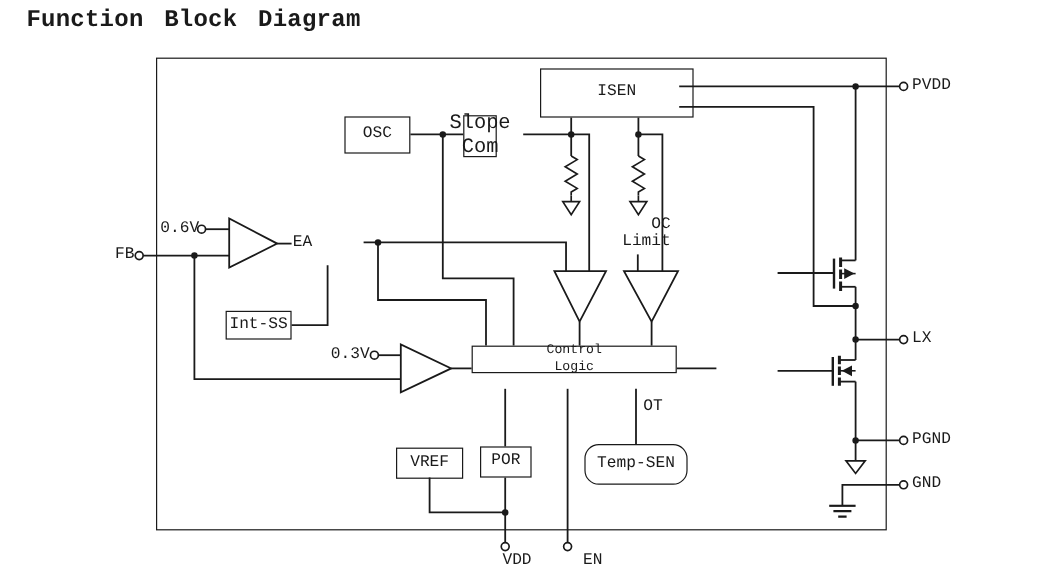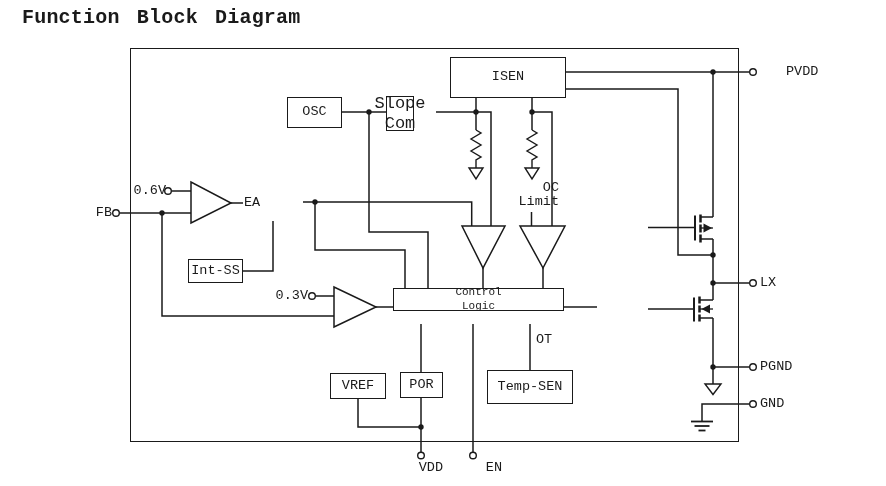--- a/index.html
+++ b/index.html
@@ -159,39 +159,39 @@
         <circle cx="473" cy="455.5" r="3.3"></circle>
         <circle cx="753" cy="72" r="3.3"></circle>
         <circle cx="753" cy="283" r="3.3"></circle>
         <circle cx="753" cy="367" r="3.3"></circle>
         <circle cx="753" cy="404" r="3.3"></circle>
       </g>
     </svg>
 
     <div class="chip" style="left:130px;top:48px;width:609px;height:394px;"></div>
 
-    <div class="box" style="left:450px;top:57px;width:116px;height:41px;">ISEN</div>
+    <div class="box" style="left:450px;top:57px;width:128px;height:41px;">ISEN</div>
     <div class="box" style="left:287px;top:97px;width:55px;height:31px;">OSC</div>
     <div class="box" style="left:386px;top:96px;width:28px;height:35px;font-size:17px;line-height:1.15;">Slope
 Com</div>
     <div class="box" style="left:188px;top:259px;width:55px;height:24px;">Int-SS</div>
     <div class="box" style="left:393px;top:288px;width:171px;height:23px;font-size:11px;line-height:1.25;">Control
 Logic</div>
     <div class="box" style="left:330px;top:373px;width:56px;height:26px;">VREF</div>
     <div class="box" style="left:400px;top:372px;width:43px;height:26px;">POR</div>
-    <div class="box" style="left:487px;top:370px;width:86px;height:34px;">Temp-SEN</div>
+    <div class="box" style="left:487px;top:370px;width:86px;height:34px;border-radius:12px;">Temp-SEN</div>
 
     <div class="lbl" style="left:196px;top:196px;width:26px;text-align:center;margin-left:43px;">EA</div>
     <div class="lbl right" style="left:84px;top:206px;width:28px;">FB</div>
     <div class="lbl right" style="left:132px;top:184px;width:34px;">0.6V</div>
     <div class="lbl right" style="left:274px;top:289px;width:34px;">0.3V</div>
     <div class="lbl center" style="left:505px;top:181px;width:54px;">OC
 Limit</div>
     <div class="lbl" style="left:536px;top:333px;">OT</div>
     <div class="lbl center" style="left:399px;top:461px;width:44px;">VDD</div>
     <div class="lbl center" style="left:462px;top:461px;width:40px;">EN</div>
-    <div class="lbl" style="left:760px;top:65px;margin-left:26px;">PVDD</div>
+    <div class="lbl" style="left:760px;top:65px;">PVDD</div>
     <div class="lbl" style="left:760px;top:276px;">LX</div>
     <div class="lbl" style="left:760px;top:360px;">PGND</div>
     <div class="lbl" style="left:760px;top:397px;">GND</div>
 
   </div>
 </div>
 
 </body></html>

